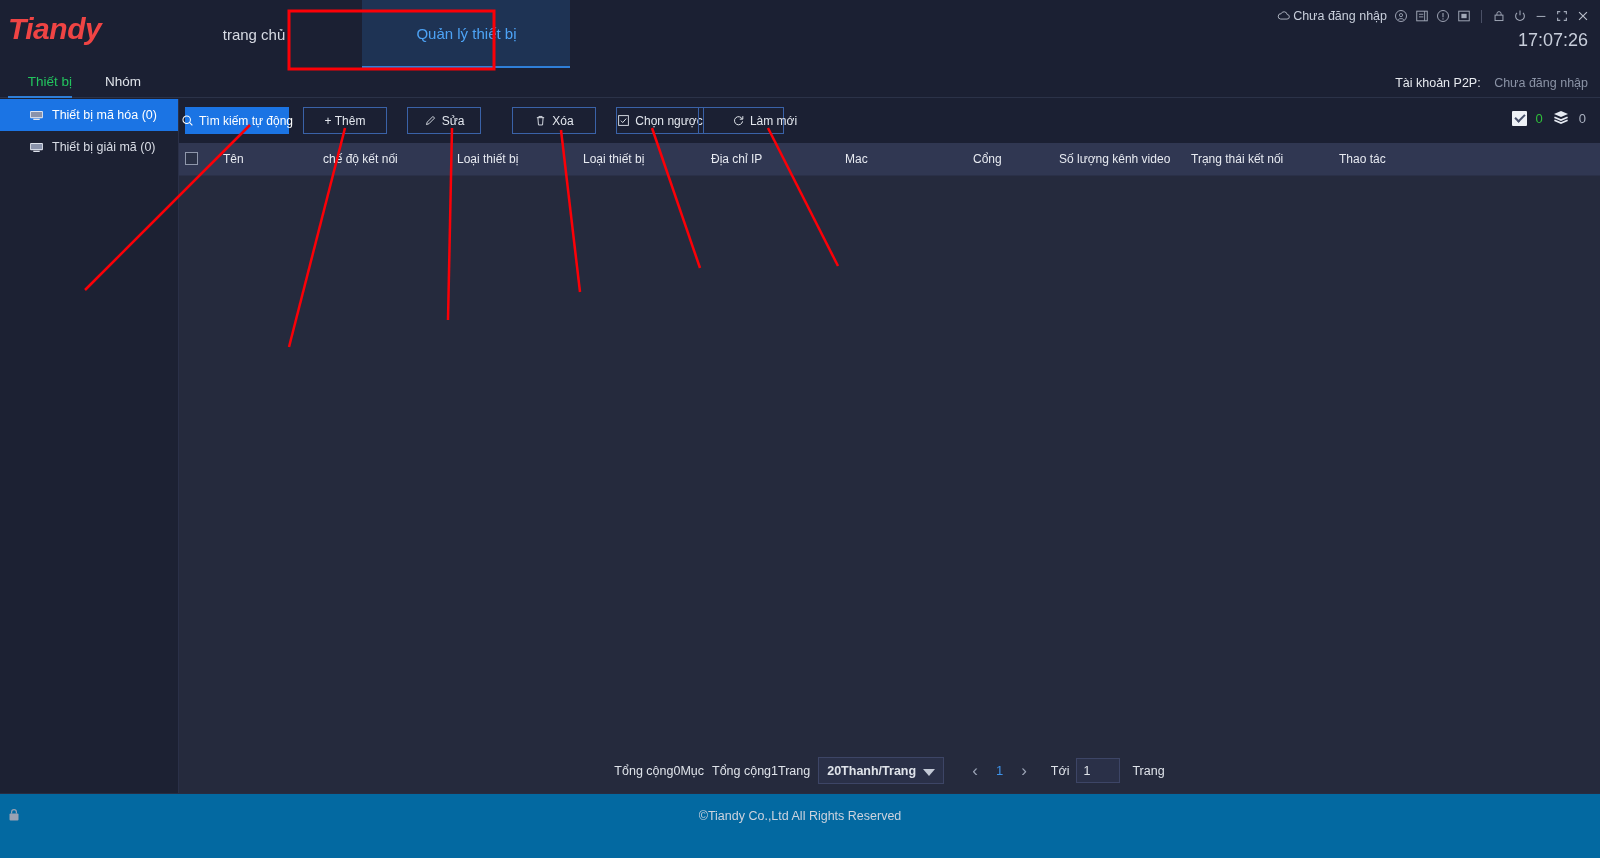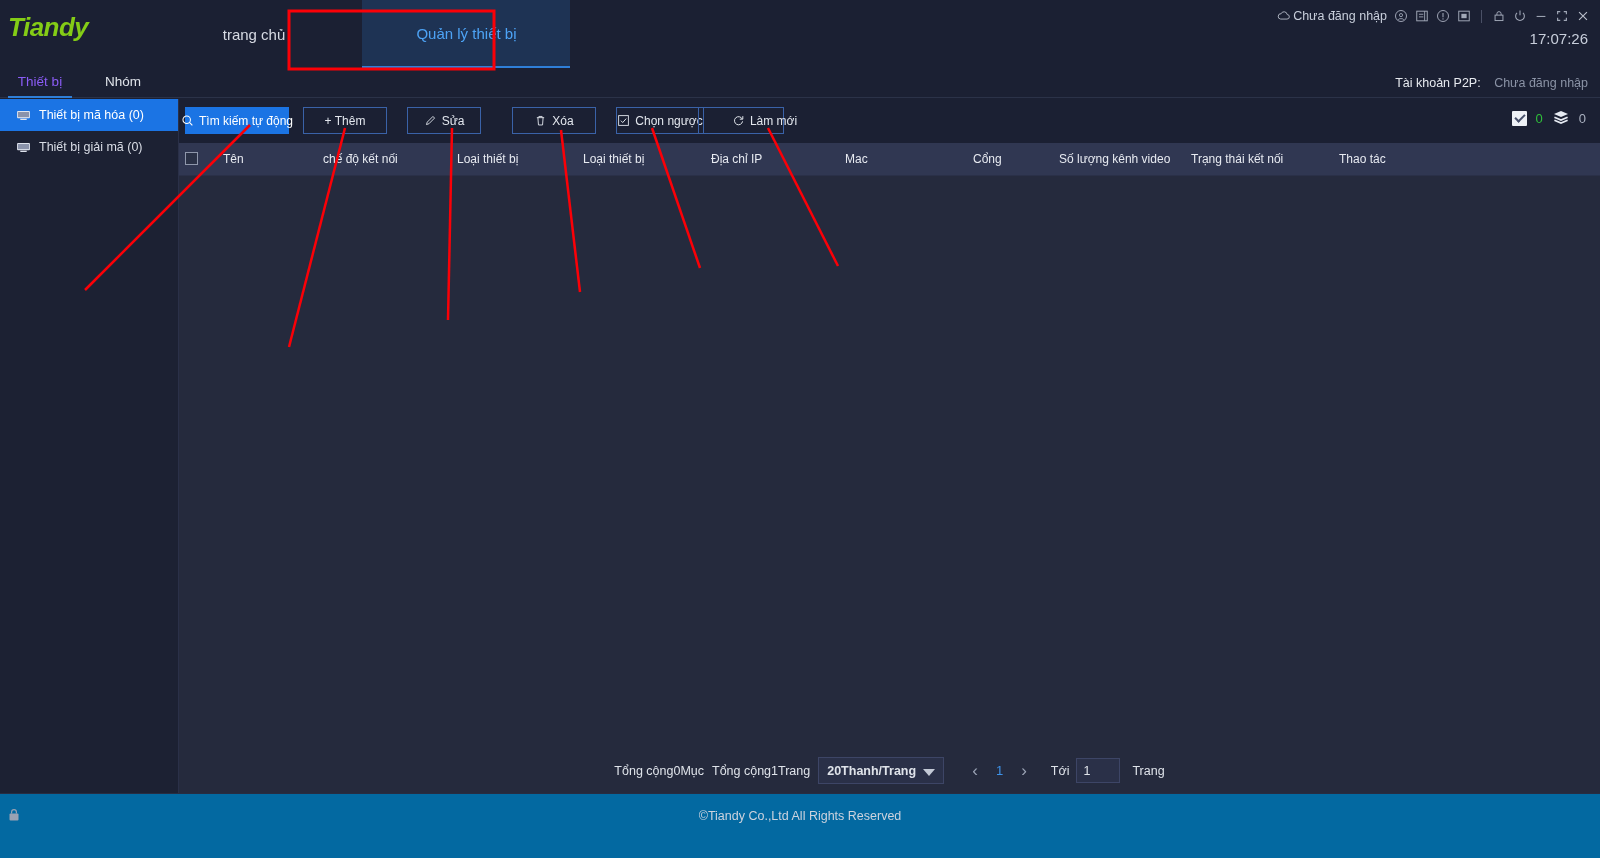--- a/index.html
+++ b/index.html
@@ -11,68 +11,68 @@
   }
   #app { position: relative; width: 1600px; height: 858px; }
 
   
   .titlebar {
     position: absolute; left: 0; top: 0; width: 1600px; height: 68px;
     background: #1b2033;
   }
   .logo {
     position: absolute; left: 8px; top: 12px;
-    font-size: 26px; font-weight: bold; font-style: italic;
-    color: #84cc16; letter-spacing: -0.5px;
+    font-size: 30px; font-weight: bold; font-style: italic;
+    color: #ef4444; letter-spacing: -0.5px;
   }
   .nav-tabs { position: absolute; left: 150px; top: 0; height: 68px; }
   .nav-tab {
     display: inline-flex; align-items: center; justify-content: center;
     width: 208px; height: 68px; font-size: 15px; color: #d7dbe4;
     vertical-align: top;
   }
   .nav-tab.active {
     background: #1e3354; color: #4da3f5; border-bottom: 2px solid #2f7fd8;
   }
   .win-right {
     position: absolute; right: 10px; top: 6px; text-align: right;
     color: #b9c0cf; font-size: 12.5px;
   }
   .win-row1 { display: flex; align-items: center; gap: 7px; justify-content: flex-end; height: 20px;}
   .login-status { display: flex; align-items: center; gap: 2px; color: #c8cedb; font-size: 12.5px; }
   .wicon { width: 14px; height: 14px; display: inline-block; opacity: .85; }
   .wsep { width: 1px; height: 13px; background: #4a5066; margin: 0 3px; }
-  .clock { font-size: 15px; color: #c8cedb; margin-top: 4px; margin-right: 2px; }
+  .clock { font-size: 18px; color: #c8cedb; margin-top: 4px; margin-right: 2px; }
 
   
   .subtabbar {
     position: absolute; left: 0; top: 68px; width: 1600px; height: 30px;
     background: #1b2033; border-bottom: 1px solid #2b3248;
   }
   .subtab {
     position: absolute; top: 0; height: 30px; line-height: 28px;
     font-size: 13.5px; color: #dfe3ea; text-align: center;
   }
-  .subtab.active { color: #8b5cf6; border-bottom: 2px solid #2f7fd8; }
+  .subtab.active { color: #22c55e; border-bottom: 2px solid #2f7fd8; text-align: right; }
   #subtab-device { left: 8px; width: 64px; }
   #subtab-group { left: 95px; width: 56px; }
   .p2p-info {
     position: absolute; right: 12px; top: 0; height: 30px; line-height: 30px;
     font-size: 12.5px; color: #e7eaf0;
   }
   .p2p-info .val { color: #8b93a6; margin-left: 10px; }
 
   
   .sidebar {
     position: absolute; left: 0; top: 99px; width: 179px; height: 694px;
     background: #1c2133; border-right: 1px solid #2a3048;
   }
   .side-item {
     position: relative; height: 32px; display: flex; align-items: center;
-    padding-left: 16px; gap: 8px; font-size: 12.5px; color: #d9dde6;
+    padding-left: 29px; gap: 8px; font-size: 12.5px; color: #d9dde6;
   }
   .side-item.active { background: #1b74e4; color: #ffffff; }
   .mon-icon { width: 15px; height: 11px; position: relative; flex: 0 0 auto; }
 
   
   .content {
     position: absolute; left: 179px; top: 99px; width: 1421px; height: 694px;
     background: #252a3d;
   }
   .toolbar {

